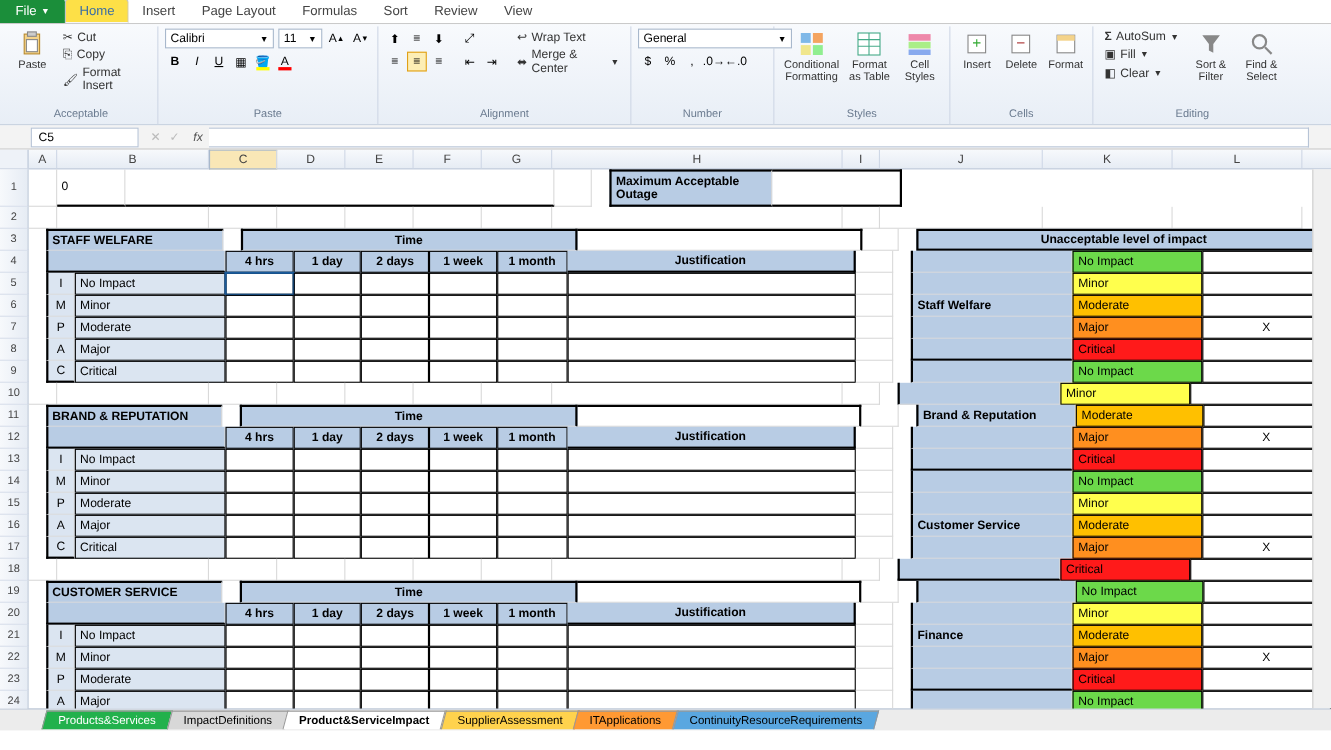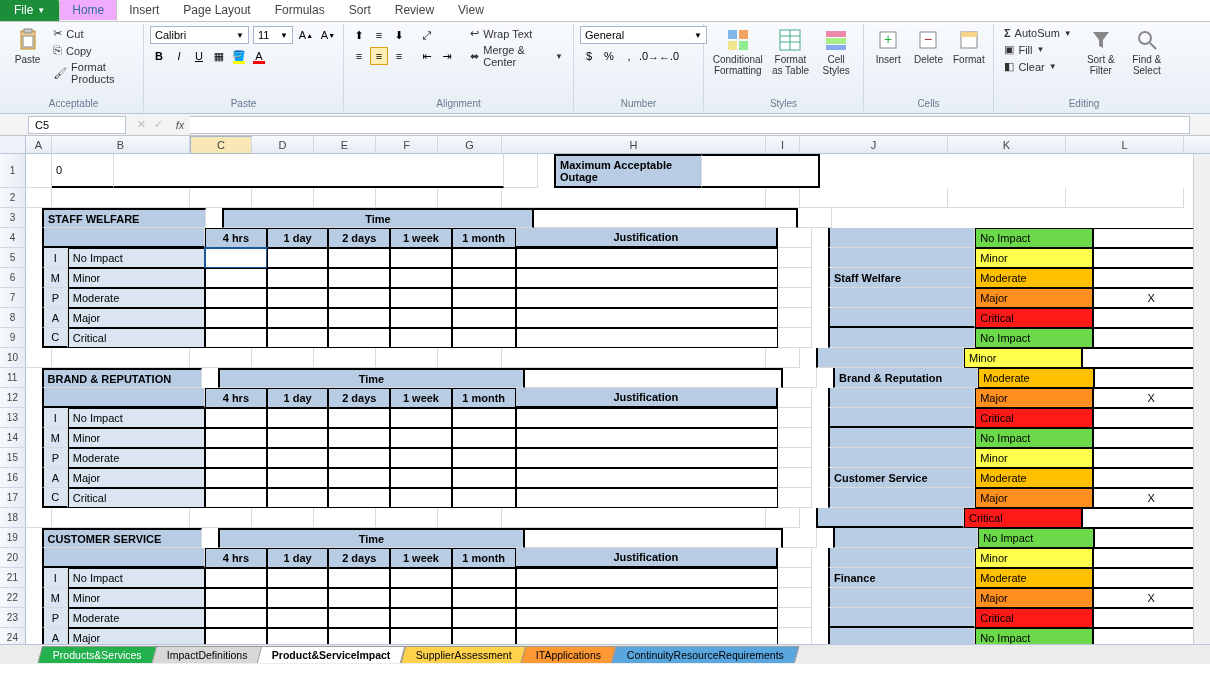--- a/index.html
+++ b/index.html
@@ -2,21 +2,21 @@
 <html><head>
 <meta charset="utf-8">
 <style>
 * { box-sizing: border-box; margin: 0; padding: 0; }
 body { font-family: "Segoe UI", Tahoma, sans-serif; font-size: 11px; background: #fff; overflow: hidden; width: 1210px; height: 682px; }
 
 
 .tabbar { height: 22px; display: flex; align-items: flex-end; background: #fff; border-bottom: 1px solid #c5c5c5; }
 .file-tab { background: #1b8e3a; color: #fff; padding: 3px 14px; font-size: 12px; height: 22px; display: flex; align-items: center; border-top-right-radius: 3px;}
 .rtab { padding: 3px 12px; font-size: 12px; color: #444; cursor: pointer; height: 22px; display: flex; align-items: center; }
-.rtab.active { background: #f0abfc; border: 1px solid #c5c5c5; border-bottom: 1px solid #f6f6f6; border-radius: 3px 3px 0 0; color: #3b6ea5; }
+.rtab.active { background: #fde047; border: 1px solid #c5c5c5; border-bottom: 1px solid #f6f6f6; border-radius: 3px 3px 0 0; color: #3b6ea5; }
 
 .ribbon { height: 92px; background: linear-gradient(#f8fafd,#e8eef6); border-bottom: 1px solid #b7c4d6; display: flex; padding: 2px 4px 0 4px; }
 .group { border-right: 1px solid #cfd8e6; padding: 2px 6px; display: flex; flex-direction: column; justify-content: space-between; }
 .group-label { text-align: center; font-size: 10px; color: #6a7a8f; padding: 1px 0 2px; }
 .group-body { display: flex; align-items: flex-start; gap: 4px; flex: 1; }
 .big-btn { display: flex; flex-direction: column; align-items: center; justify-content: flex-start; width: 42px; padding: 2px 2px; font-size: 10px; color: #333; text-align: center; gap: 2px; cursor: pointer;}
 .big-btn svg { width: 24px; height: 24px; }
 .mini-col { display: flex; flex-direction: column; gap: 2px; font-size: 11px; color: #333; }
 .mini-item { display: flex; align-items: center; gap: 4px; padding: 1px 4px; cursor: pointer;}
 .sel { border: 1px solid #a8b8cc; background: #fff; font-size: 11px; height: 18px; padding: 0 4px; display: flex; align-items: center; justify-content: space-between; }
@@ -106,21 +106,21 @@
         <div class="mini-item">
             <span>✂</span>
             <span>Cut</span>
           </div>
         <div class="mini-item">
             <span>⎘</span>
             <span>Copy</span>
           </div>
         <div class="mini-item">
             <span>🖌</span>
-            <span>Format Products</span>
+            <span>Format Insert</span>
           </div>
       </div>
     </div>
     <div class="group-label">Acceptable</div>
   </div>
 
   <div class="group" style="width:200px">
     <div class="group-body" style="flex-direction:column;gap:3px;width:100%">
       <div style="display:flex;gap:4px;width:100%">
         <div class="sel" style="flex:1">
@@ -181,21 +181,21 @@
             <span>Merge &amp; Center</span> 
             <span style="font-size:8px">▼</span>
           </div>
       </div>
     </div>
     <div class="group-label">Alignment</div>
   </div>
 
   <div class="group" style="width:130px">
     <div class="group-body" style="flex-direction:column;gap:3px;width:100%">
-      <div class="sel" style="width:127px">
+      <div class="sel" style="width:140px">
           <span>General</span>
           <span style="font-size:8px">▼</span>
         </div>
       <div class="btnrow">
         <div class="sq">$</div>
         <div class="sq">%</div>
         <div class="sq">,</div>
         <div class="sq">.0→</div>
         <div class="sq">←.0</div>
       </div>
@@ -349,20 +349,21 @@
         <div class="cell " style="width: 148px;"></div>
         <div class="cell " style="width: 118px;"></div>
         <div class="cell " style="width: 118px;"></div>
       </div>
       <div class="row">
         <div class="rowhdr">3</div>
         <div class="cell hdr-blue-l thick-t thick-l" style="width: 164px;">STAFF WELFARE</div>
         <div class="cell hdr-blue thick-t thick-l thick-r" style="width: 312px;">Time</div>
         <div class="cell thick-t thick-r" style="width: 264px;"></div>
         <div class="cell " style="width: 34px;"></div>
+        <div class="cell hdr-blue thick-t thick-l thick-r thick-b" style="width: 384px;">Unacceptable level of impact</div>
       </div>
       <div class="row">
         <div class="rowhdr">4</div>
         <div class="cell hdr-blue-l thick-l thick-b" style="width: 164px;"></div>
         <div class="cell hdr-blue b-all" style="width: 62px;">4 hrs</div>
         <div class="cell hdr-blue b-all" style="width: 62px;">1 day</div>
         <div class="cell hdr-blue b-all" style="width: 62px;">2 days</div>
         <div class="cell hdr-blue b-all" style="width: 62px;">1 week</div>
         <div class="cell hdr-blue b-all" style="width: 64px;">1 month</div>
         <div class="cell hdr-blue thick-r thick-b" style="width: 264px;">Justification</div>

